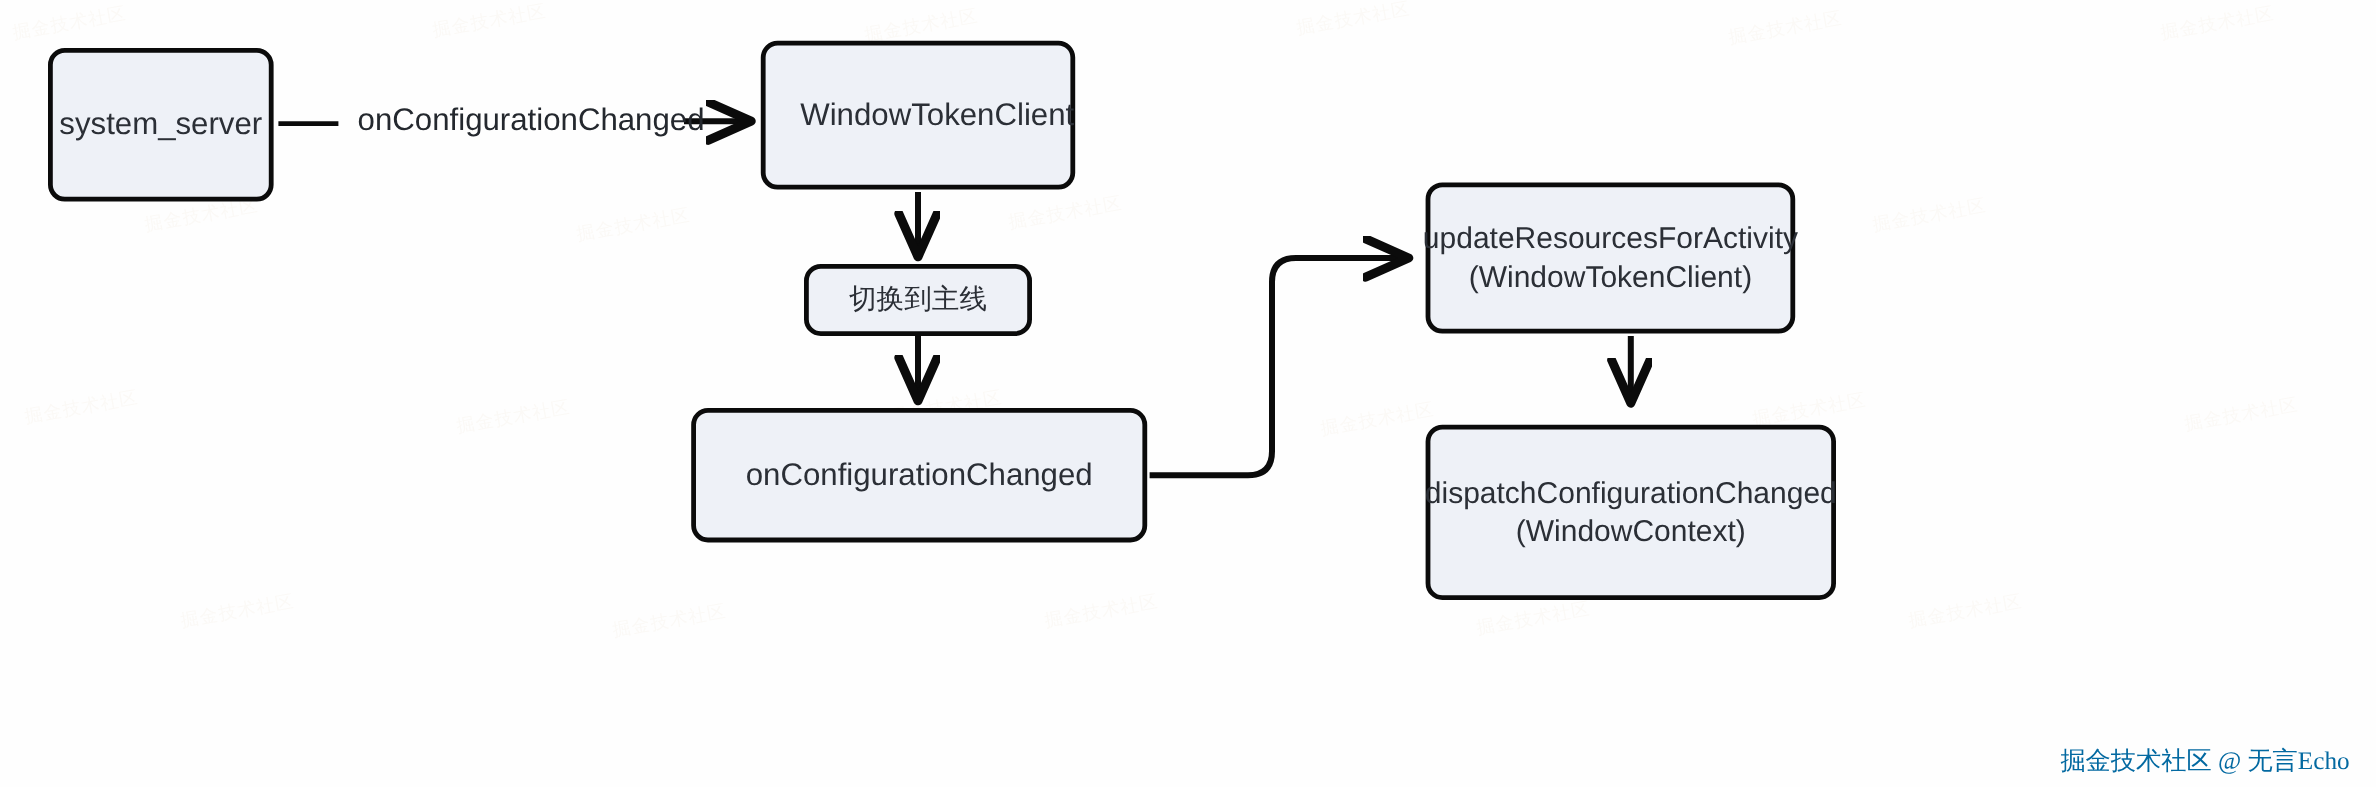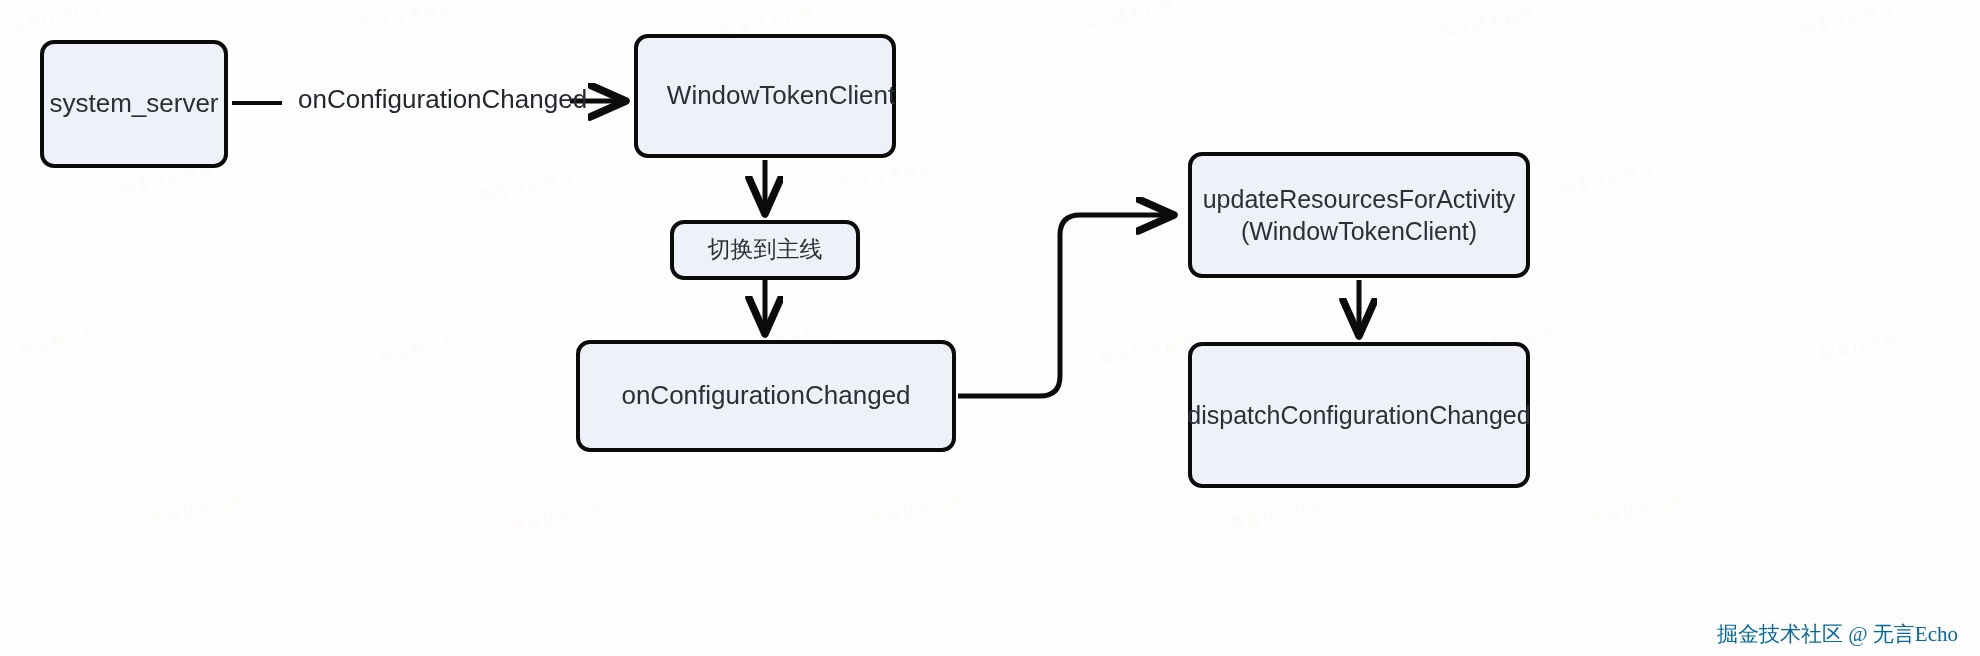--- a/index.html
+++ b/index.html
@@ -53,22 +53,22 @@
     z-index: 2;
     line-height: 1.28;
   }
   .node .label { display: block; }
   .node .label-line { display: block; }
 
   #node-system-server   { left: 40px;   top: 40px;  width: 188px; height: 128px; font-size: 26px; text-align: center; }
   #node-windowtokenclient { left: 634px; top: 34px; width: 262px; height: 124px; font-size: 26px; padding-left: 32px; }
   #node-switch-main     { left: 670px;  top: 220px; width: 190px; height: 60px;  font-size: 23px; }
   #node-onconfig-changed{ left: 576px;  top: 340px; width: 380px; height: 112px; font-size: 26px; }
-  #node-update-resources{ left: 1188px; top: 152px; width: 342px; height: 126px; font-size: 25px; }
-  #node-dispatch-config { left: 1188px; top: 342px; width: 342px; height: 146px; font-size: 25px; }
+  #node-update-resources{ left: 1188px; top: 152px; width: 308px; height: 126px; font-size: 25px; }
+  #node-dispatch-config { left: 1188px; top: 354px; width: 342px; height: 146px; font-size: 25px; }
 
   .edge-label {
     position: absolute;
     z-index: 2;
     color: #24282e;
     font-size: 26px;
     white-space: nowrap;
     background: transparent;
   }
   #edge-label-onconfig { left: 298px; top: 84px; }
@@ -156,20 +156,21 @@
   <div class="node" id="node-update-resources">
     <span class="label">
       <span class="label-line">updateResourcesForActivity</span>
       <span class="label-line">(WindowTokenClient)</span>
     </span>
   </div>
 
   <div class="node" id="node-dispatch-config">
     <span class="label">
       <span class="label-line">dispatchConfigurationChanged</span>
+      <span class="label-line">(WindowContext)</span>
     </span>
   </div>
 
   <div class="edge-label" id="edge-label-onconfig">onConfigurationChanged</div>
 
   <div id="credit-watermark">掘金技术社区 @ 无言Echo</div>
 
 </div>
 
 </body></html>

